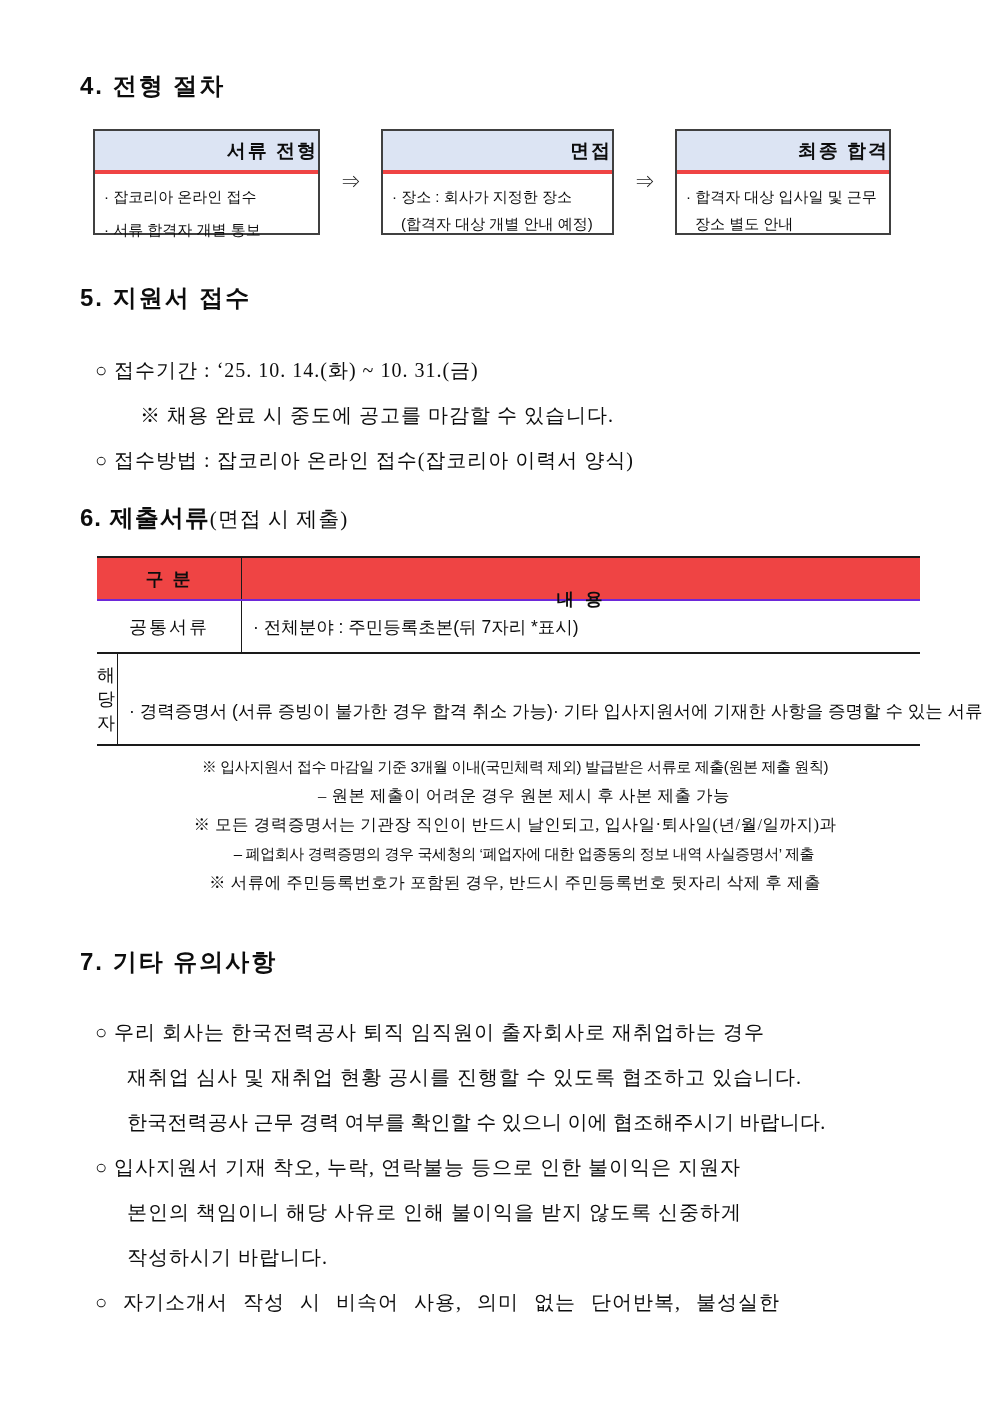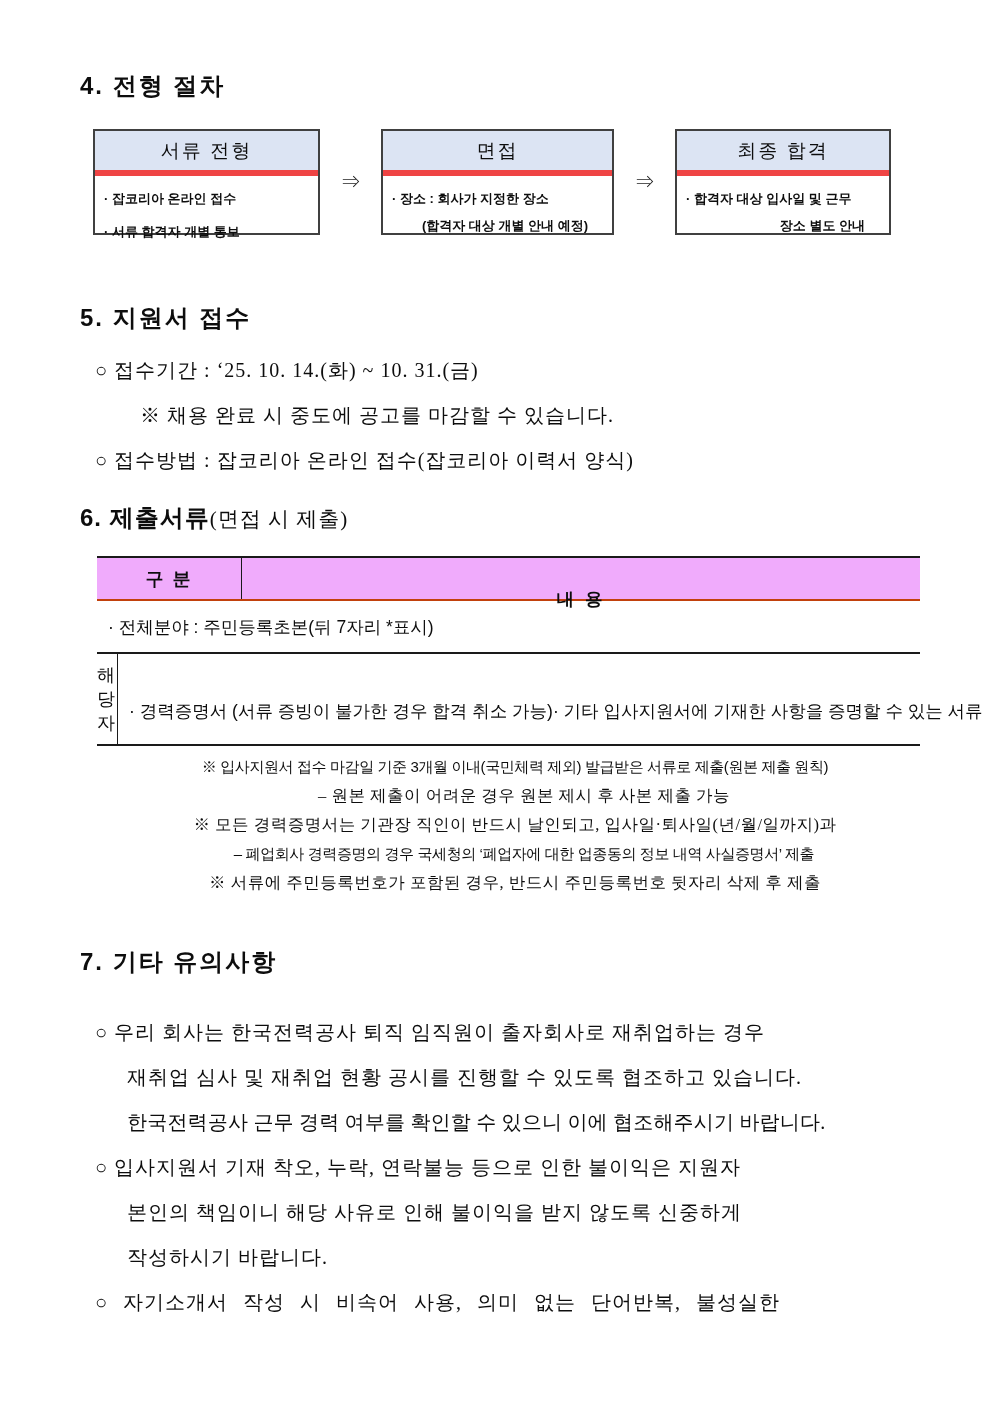--- a/index.html
+++ b/index.html
@@ -13,21 +13,21 @@
   }
   .sans{font-family:"Liberation Sans", sans-serif;}
 
   .sec-title{
     position:absolute;left:80px;
     font-size:24px;font-weight:bold;
     letter-spacing:2px;
     white-space:nowrap;
   }
   #sec4-title{top:70px;}
-  #sec5-title{top:302px;}
+  #sec5-title{top:282px;}
   #sec6-title{top:502px;letter-spacing:1px;}
   #sec7-title{top:946px;}
   #sec6-title .suffix{
     font-family:Liberation Serif, serif;
     font-weight:normal;font-size:21px;letter-spacing:1px;
   }
 
   
   .flow{
     position:absolute;left:93px;top:129px;width:798px;
@@ -37,37 +37,36 @@
     border:2px solid #404040;
     background:#fff;
     box-sizing:border-box;
     height:106px;
   }
   .step1{width:227px;}
   .step2{width:233px;}
   .step3{width:216px;}
   .step-header{
     background:#dce4f3;
-    border-bottom:6px solid #ef4444;
-    text-align:center;
-    font-weight:normal;
+    border-bottom:4px solid #ef4444;
+    text-align:right;
+    font-weight:bold;
     font-size:19px;
     letter-spacing:2px;
     padding:7px 0 6px 0;
   }
   .step-body{
-    padding:9px 24px 0 9px;
-    font-size:13px;
+    padding:9px 7px 0 9px;
+    font-size:15px;
     line-height:27px;
     letter-spacing:0px;
     white-space:nowrap;
-    font-weight:bold;
   }
   .step1 .step-body .line{margin-bottom:6px;}
-  .line-indent{padding-left:9px;text-align:right;}
+  .line-indent{padding-left:9px;}
   .flow-arrow{
     flex:1;
     display:flex;align-items:center;justify-content:center;
     font-size:21px;color:#222;
   }
 
   
   .doc-line{
     position:absolute;
     font-family:"Liberation Serif", serif;
@@ -84,22 +83,22 @@
 
   
   .tbl{
     position:absolute;left:97px;top:556px;width:823px;
     border-top:2px solid #1a1a1a;
     border-bottom:2px solid #1a1a1a;
     box-sizing:border-box;
   }
   .tbl-row{display:flex;box-sizing:border-box;}
   .tbl-row.hdr{
-    background:#f0abfc;
-    border-bottom:2px solid #c2410c;
+    background:#ef4444;
+    border-bottom:2px solid #6d28d9;
     height:43px;
     font-weight:bold;font-size:19px;letter-spacing:3px;
   }
   .tbl-row.r1{height:53px;border-bottom:2px solid #1a1a1a;}
   .tbl-row.r2{height:90px;}
   .cell{display:flex;align-items:center;box-sizing:border-box;}
   .c1{
     width:145px;justify-content:center;
     border-right:1.5px solid #1a1a1a;
     font-size:18px;letter-spacing:2px;
@@ -178,20 +177,21 @@
 <div class="sec-title sans" id="sec6-title">
   <span>6. 제출서류</span><span class="suffix">(면접 시 제출)</span>
 </div>
 
 <div class="tbl">
   <div class="tbl-row hdr">
     <div class="cell c1">구 분</div>
     <div class="cell c2" style="justify-content:center;padding-left:0;margin-top:40px;">내 용</div>
   </div>
   <div class="tbl-row r1">
+    <div class="cell c1">공통서류</div>
     <div class="cell c2">· 전체분야 : 주민등록초본(뒤 7자리 *표시)</div>
   </div>
   <div class="tbl-row r2">
     <div class="cell c1">해 당 자</div>
     <div class="cell c2 multi">
       <div class="cell-line">· 경력증명서 (서류 증빙이 불가한 경우 합격 취소 가능)</div>
       <div class="cell-line">· 기타 입사지원서에 기재한 사항을 증명할 수 있는 서류</div>
     </div>
   </div>
 </div>

